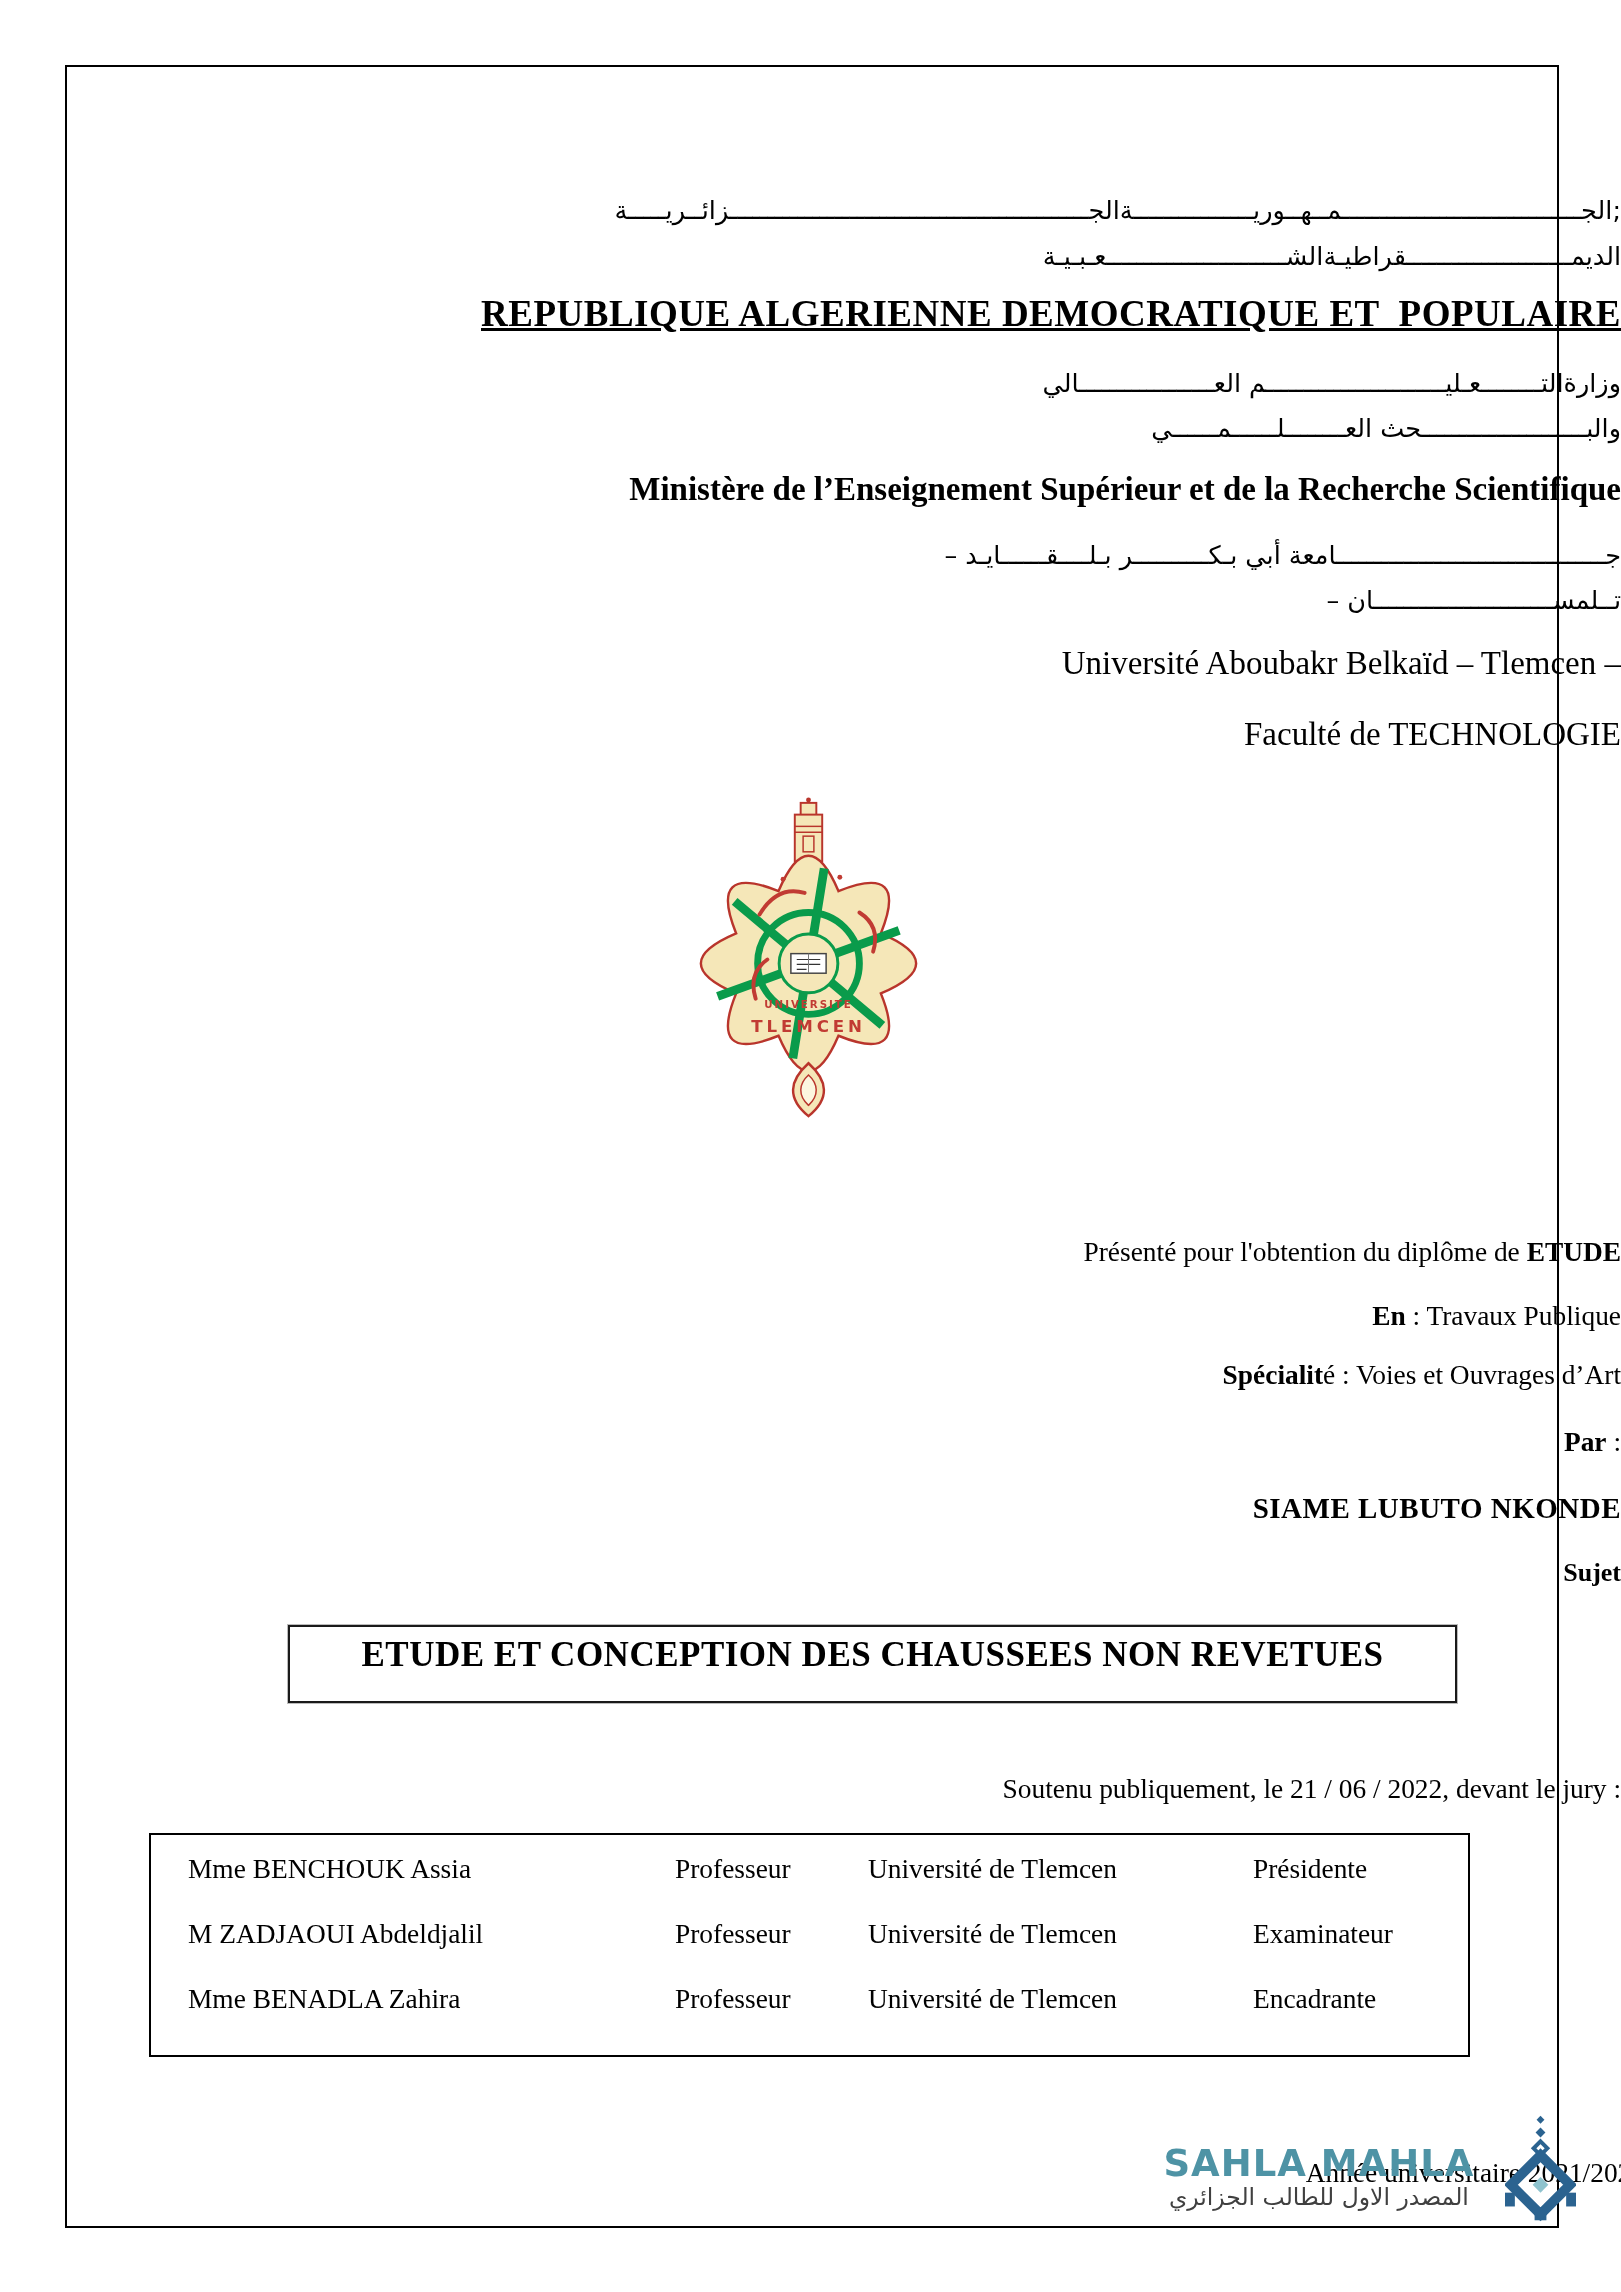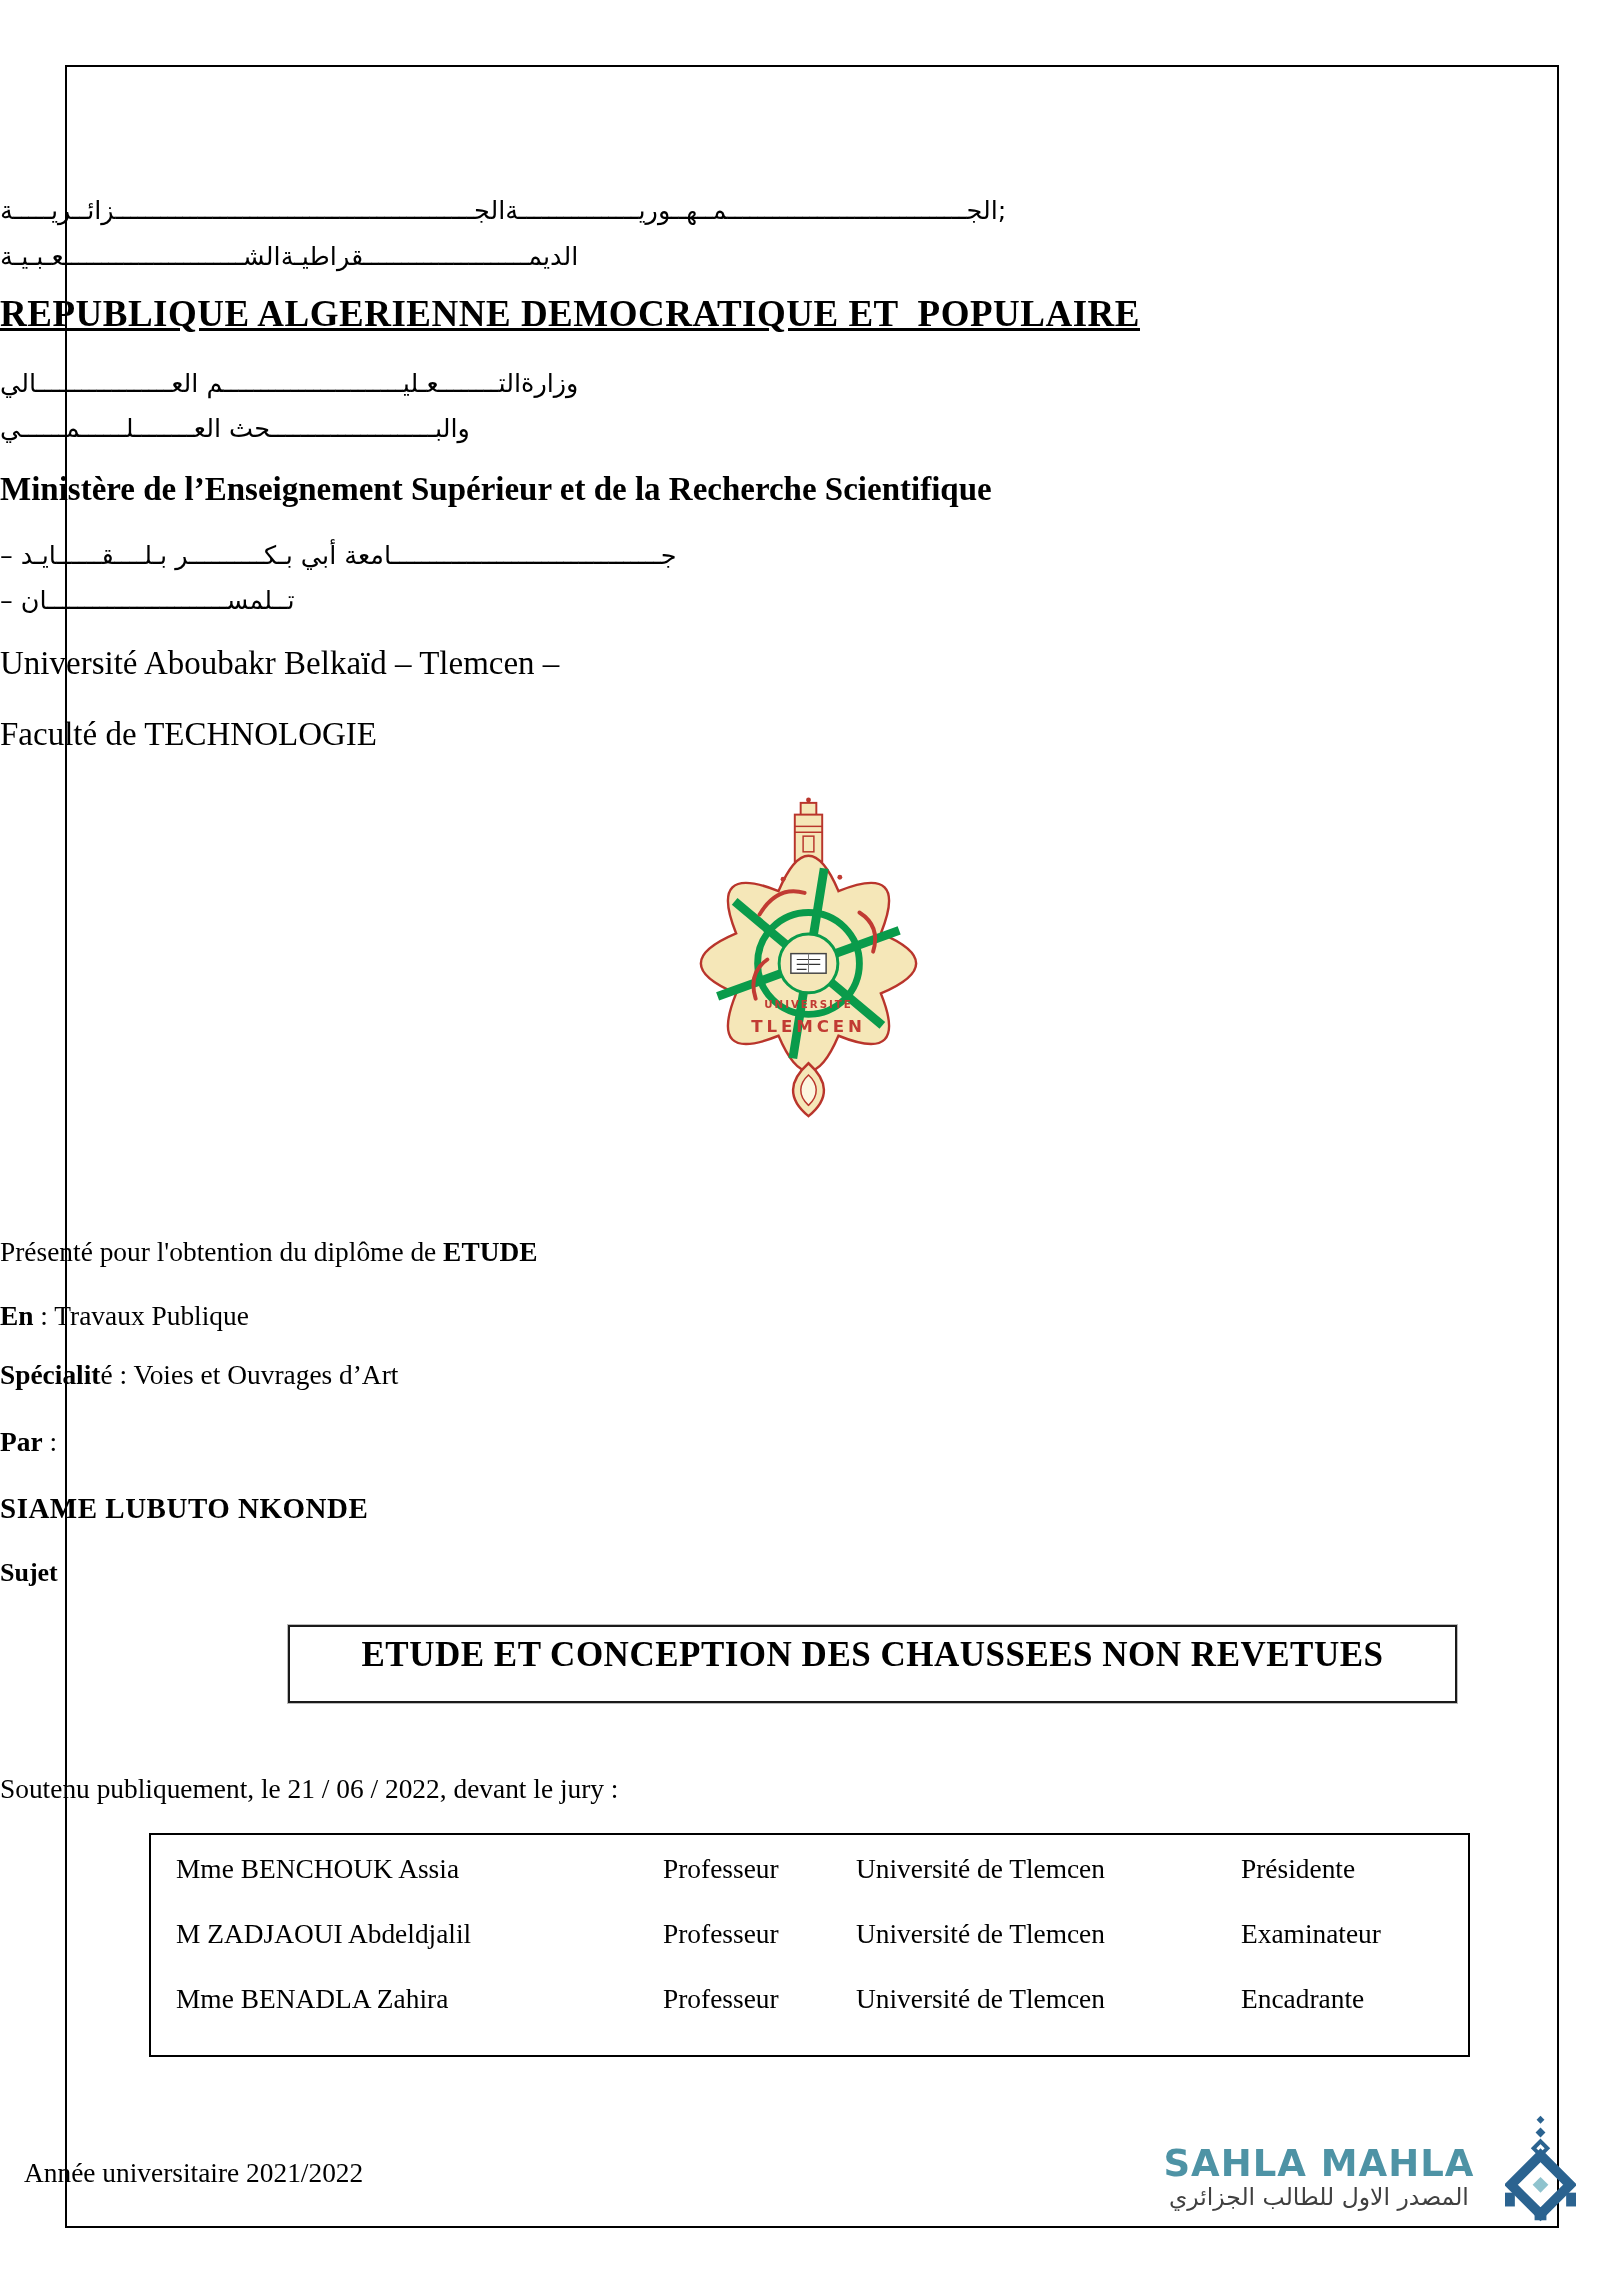--- a/index.html
+++ b/index.html
@@ -1,28 +1,28 @@
 <!DOCTYPE html>
 <html><head>
 <meta charset="utf-8">
 <style>
   html,body{margin:0;padding:0;background:#ffffff;}
   .page{position:relative;width:1621px;height:2293px;background:#fff;overflow:hidden;
         font-family:"Liberation Serif",serif;color:#000;}
   .abs{position:absolute;}
-  .ctr{left:0;width:1621px;text-align:left;}
+  .ctr{left:0;width:1621px;text-align:right;}
   .b{font-weight:bold;}
   .ar{font-family:"DejaVu Sans",sans-serif;line-height:1.45;}
   .page-frame{left:65px;top:65px;width:1490px;height:2159px;border:2px solid #000;}
   .subject-box{left:288px;top:1625px;width:1165px;height:74px;border:2px solid #1a1a1a;
                box-shadow:0 0 0 1px #bbb;text-align:center;}
   .subject-box .ttl{margin-top:7.8px;font-size:35px;font-weight:bold;letter-spacing:0.5px;}
   .jury-table{left:149px;top:1833px;width:1317px;height:218px;border:2.9px solid #000;padding-top:2px;}
   .jury-row{display:grid;grid-template-columns:487px 193px 385px 1fr;align-items:center;
-            height:65px;padding-left:25px;font-size:27.4px;}
+            height:65px;padding-left:37px;font-size:27.4px;}
   .memoire-h{font-size:45px;font-weight:bold;letter-spacing:1px;}
   .line28{font-size:27.4px;}
   .wm{left:1127px;top:2109px;width:461px;height:118px;}
   .wm-brand{position:absolute;left:5.9px;top:33px;width:372px;text-align:center;
             font-family:"DejaVu Sans",sans-serif;font-weight:bold;font-size:37px;
             letter-spacing:1px;color:#4E93A5;white-space:nowrap;}
   .wm-tag{position:absolute;left:5.9px;top:74px;width:372px;text-align:center;
           font-family:"DejaVu Sans",sans-serif;font-size:23.5px;color:#404040;}
   .pre{white-space:pre;text-decoration:underline;}
 </style>

